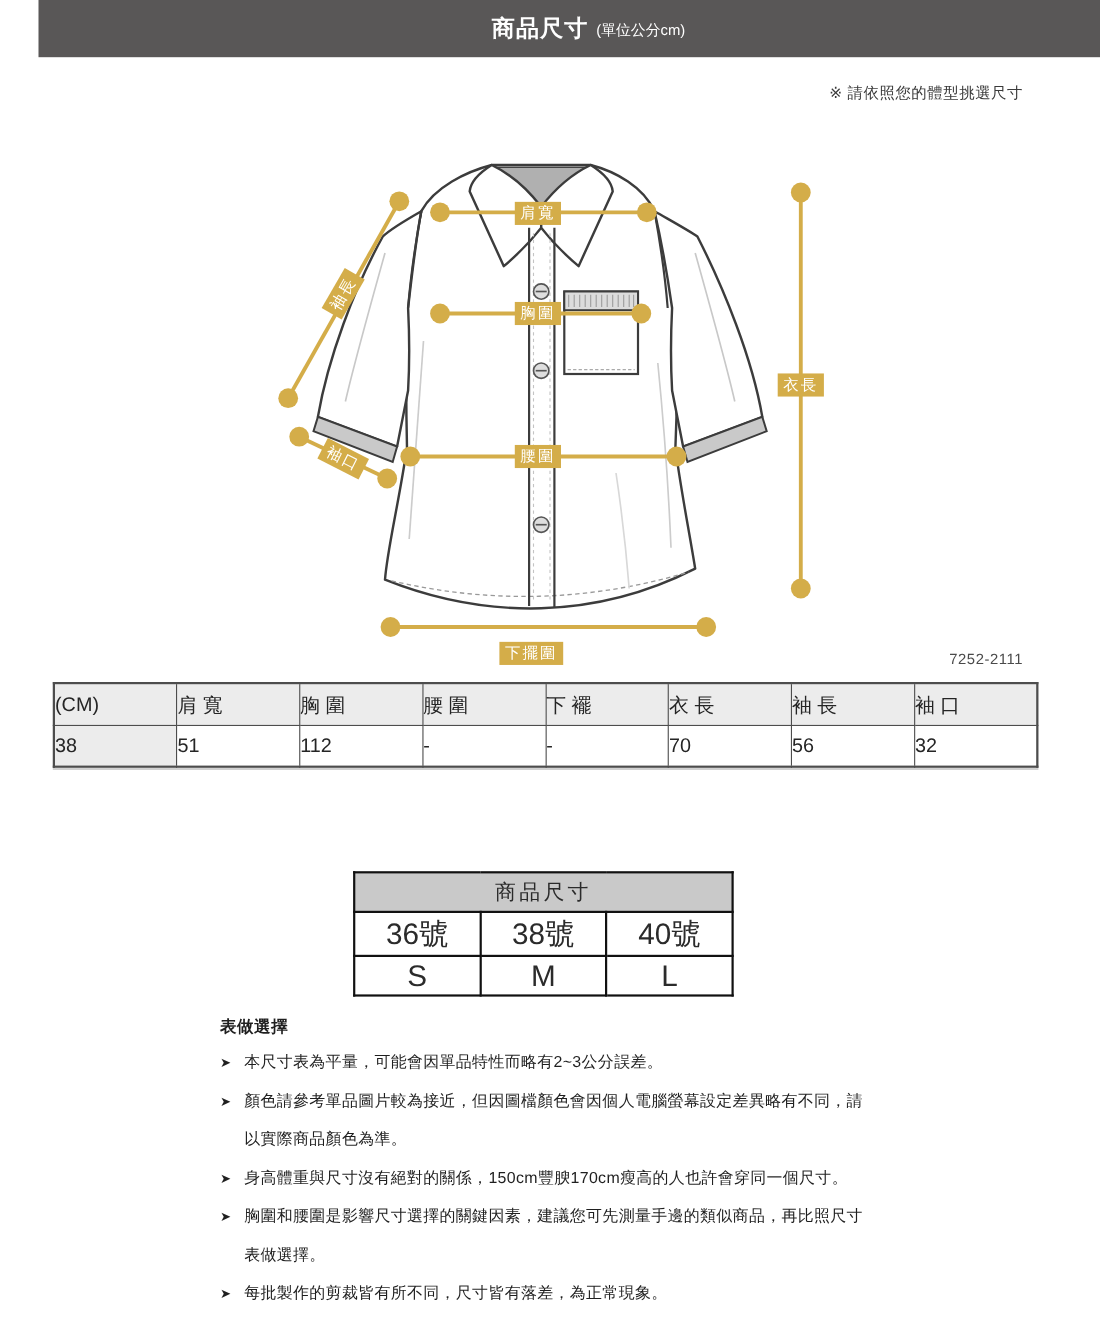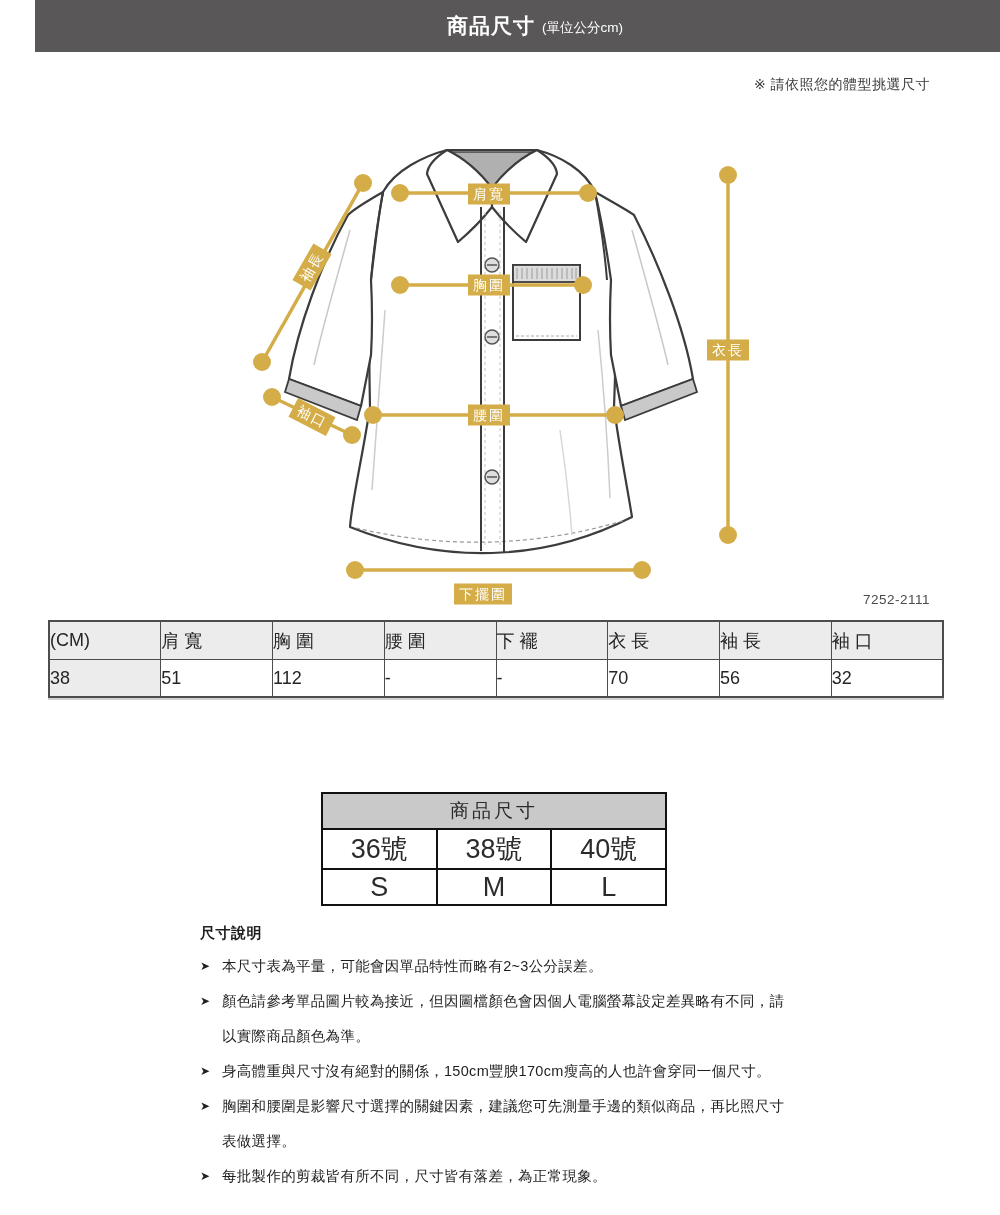--- a/index.html
+++ b/index.html
@@ -189,21 +189,21 @@
       </tr>
       <tr>
         <td>S</td>
         <td>M</td>
         <td>L</td>
       </tr>
     </tbody>
   </table>
 
   <div class="notes">
-    <div class="notes-title">尺寸說明</div>
+    <div class="notes-title">表做選擇</div>
     <div class="note-item">
       <span class="note-arrow">➤</span>
       <div class="note-text">本尺寸表為平量，可能會因單品特性而略有2~3公分誤差。</div>
     </div>
     <div class="note-item">
       <span class="note-arrow">➤</span>
       <div class="note-text">顏色請參考單品圖片較為接近，但因圖檔顏色會因個人電腦螢幕設定差異略有不同，請
 以實際商品顏色為準。</div>
     </div>
     <div class="note-item">

